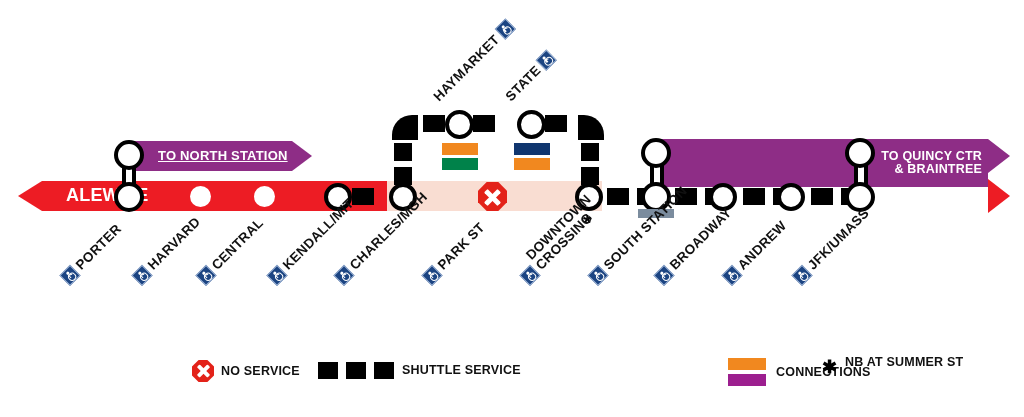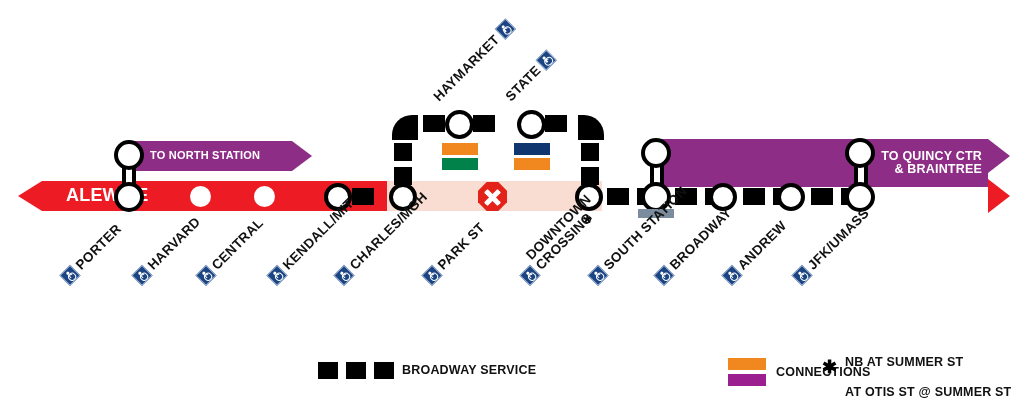--- a/index.html
+++ b/index.html
@@ -59,21 +59,21 @@
   <div class="arrow-l" style="left:18px;top:181px;border-top:15px solid transparent;border-bottom:15px solid transparent;border-right:24px solid #ED1C24;"></div>
   <div class="band redband" style="left:42px;top:181px;width:345px;height:30px;">
     <span class="txt" style="font-size:18px;margin-left:24px;">ALEWIFE</span>
   </div>
 
   <div class="paleband" style="position:absolute;left:387px;top:181px;width:215px;height:30px;"></div>
 
   <div class="arrow-r" style="left:988px;top:179px;border-top:17px solid transparent;border-bottom:17px solid transparent;border-left:22px solid #ED1C24;"></div>
 
   <div class="band purpleband" style="left:128px;top:141px;width:164px;height:30px;">
-    <span class="txt" style="font-size:11px;margin-left:22px;">TO NORTH STATION</span>
+    <span class="txt" style="font-size:13px;margin-left:30px;text-decoration:underline;">TO NORTH STATION</span>
   </div>
   <div class="arrow-r" style="left:292px;top:141px;border-top:15px solid transparent;border-bottom:15px solid transparent;border-left:20px solid #8E2D86;"></div>
 
   <div class="band purpleband" style="left:656px;top:139px;width:332px;height:48px;justify-content:flex-end;">
     <span class="txt" style="font-size:12.5px;text-align:right;margin-right:6px;">
       <span>TO QUINCY CTR</span><br>
       <span>&amp; BRAINTREE</span>
     </span>
   </div>
   <div class="arrow-r" style="left:988px;top:139px;border-top:17px solid transparent;border-bottom:17px solid transparent;border-left:22px solid #8E2D86;"></div>
@@ -266,40 +266,46 @@
           <span class="b" style="left: 5.98px; top: 5.72px; width: 3.12px; height: 1.43px; transform: rotate(22deg);"></span>
           <span class="b" style="left: 4.68px; top: 4.94px; width: 1.69px; height: 3.9px;"></span>
           <span class="h" style="left: 5.2px; top: 2.08px; width: 2.6px; height: 2.6px;"></span>
         </span>
       </div>
     </div>
 
   <div class="legend">
 
 
+    <div class="lg" style="left:192px;top:8px;">
+      <div class="octa" style="position:relative;left:0;top:0;width:22px;height:22px;">
+        <div class="x1" style="left:3.5px;top:9px;width:15px;height:4px;transform:rotate(45deg);"></div>
+        <div class="x2" style="left:3.5px;top:9px;width:15px;height:4px;transform:rotate(-45deg);"></div>
+      </div>
+      <span class="lab" style="margin-left:7px;">NO SERVICE</span>
+    </div>
 
     <div class="lg" style="left:318px;top:10px;">
       <div class="lgsq"></div>
       <div class="lgsq" style="margin-left:8px;"></div>
       <div class="lgsq" style="margin-left:8px;"></div>
-      <span class="lab" style="margin-left:8px;">BROADWAY SERVICE</span>
+      <span class="lab" style="margin-left:8px;">SHUTTLE SERVICE</span>
     </div>
 
 
     <div class="lg lgconn" style="left:687px;top:6px;margin-left:41px;">
       <div>
         <i style="background:#F1881F;"></i>
         <i style="background:#9C1F8F;margin-top:4px;"></i>
       </div>
       <span class="lab" style="margin-left:10px;">CONNECTIONS</span>
     </div>
 
     <div class="lg" style="left:822px;top:0px;align-items:flex-start;">
       <span style="font-size:18px;font-weight:bold;line-height:1;margin-top:6px;color:#000;">✱</span>
       <span class="lab" style="margin-left:8px;margin-top:3px;">
         <span>NB AT SUMMER ST</span><br>
         <br>
-        <span>AT OTIS ST @ SUMMER ST</span>
       </span>
     </div>
 
   </div>
 </div>
 
 </body></html>

